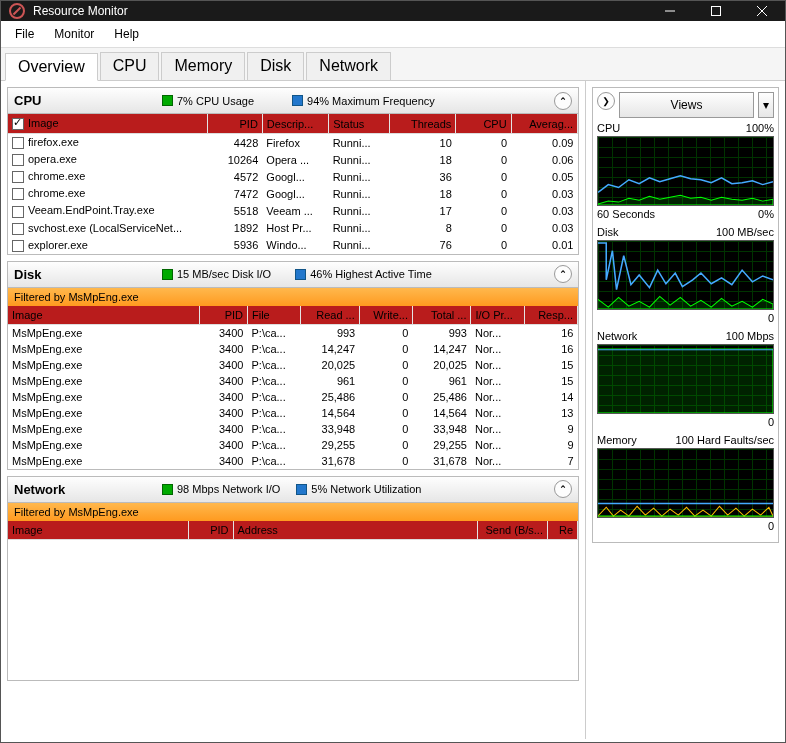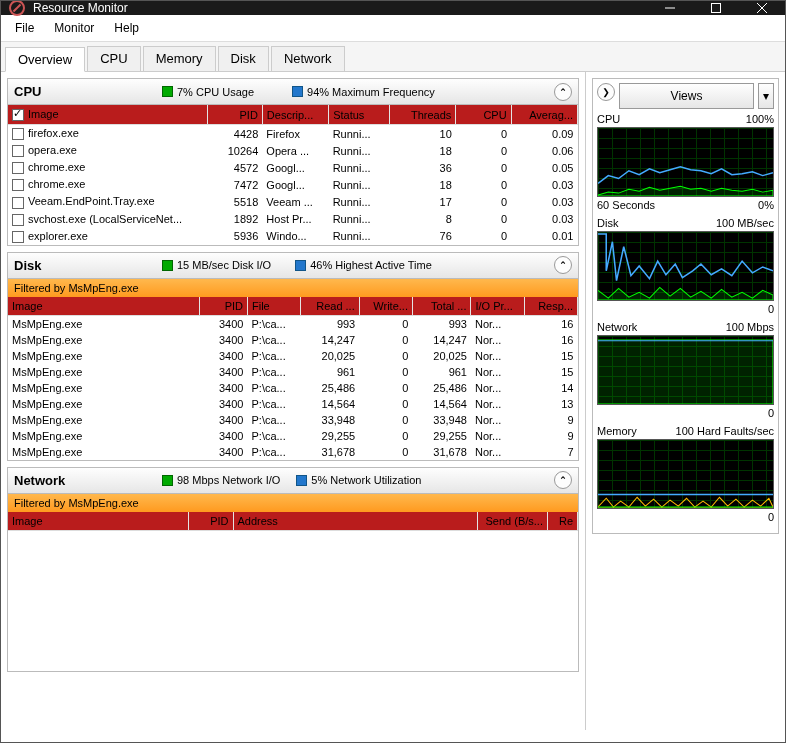--- a/index.html
+++ b/index.html
@@ -1,26 +1,26 @@
 <!DOCTYPE html>
 <html><head>
 <meta charset="utf-8">
 <style>
 * { box-sizing: border-box; margin: 0; padding: 0; }
 body { font-family: "Segoe UI", Tahoma, sans-serif; font-size: 12px; background: #fff; width: 786px; height: 743px; overflow: hidden; border: 1px solid #555; }
-.titlebar { background: #1a1a1a; color: #fff; height: 14px; display: flex; align-items: center; padding-left: 8px; }
+.titlebar { background: #1a1a1a; color: #fff; height: 20px; display: flex; align-items: center; padding-left: 8px; }
 .titlebar .icon { width: 16px; height: 16px; border: 2px solid #cc5555; border-radius: 50%; position: relative; margin-right: 8px; }
 .titlebar .icon::after { content: ""; position: absolute; width: 2px; height: 10px; background: #cc5555; left: 5px; top: 1px; transform: rotate(45deg); }
 .titlebar .title { flex: 1; font-size: 12px; }
 .winbtns { display: flex; }
 .winbtn { width: 46px; height: 30px; display: flex; align-items: center; justify-content: center; color: #fff; }
 .winbtn svg { width: 10px; height: 10px; }
 .menubar { display: flex; padding: 2px 4px; gap: 0; font-size: 12px; border-bottom: 1px solid #ddd; }
 .menuitem { padding: 4px 10px; cursor: default; }
-.tabs { display: flex; background: #f5f5f5; padding: 4px 4px 0 4px; font-size: 13px; }
+.tabs { display: flex; background: #f5f5f5; padding: 4px 4px 0 4px; font-size: 16px; }
 .tab { padding: 4px 12px; border: 1px solid #ccc; border-bottom: none; margin-right: 2px; background: #f0f0f0; cursor: default; }
 .tab.active { background: #fff; border-bottom: 1px solid #fff; position: relative; top: 1px; }
 .content { display: flex; height: calc(100% - 30px - 24px - 28px); background: #fff; border-top: 1px solid #ccc; }
 .left { flex: 1; overflow: auto; padding: 6px; }
 .right { width: 200px; border-left: 1px solid #ccc; padding: 6px; background: #fff; overflow: auto; }
 .panel { border: 1px solid #bbb; margin-bottom: 6px; }
 .panel-header { height: 26px; display: flex; align-items: center; padding: 0 6px; background: linear-gradient(to bottom, #fefefe, #e6e6e6); font-weight: bold; font-size: 13px; gap: 8px; border-bottom:1px solid #bbb;}
 .panel-header .name { width: 140px; }
 .panel-header .stat { display: flex; align-items: center; gap: 4px; font-weight: normal; font-size: 11px; }
 .sq { width: 11px; height: 11px; border: 1px solid #888; }

